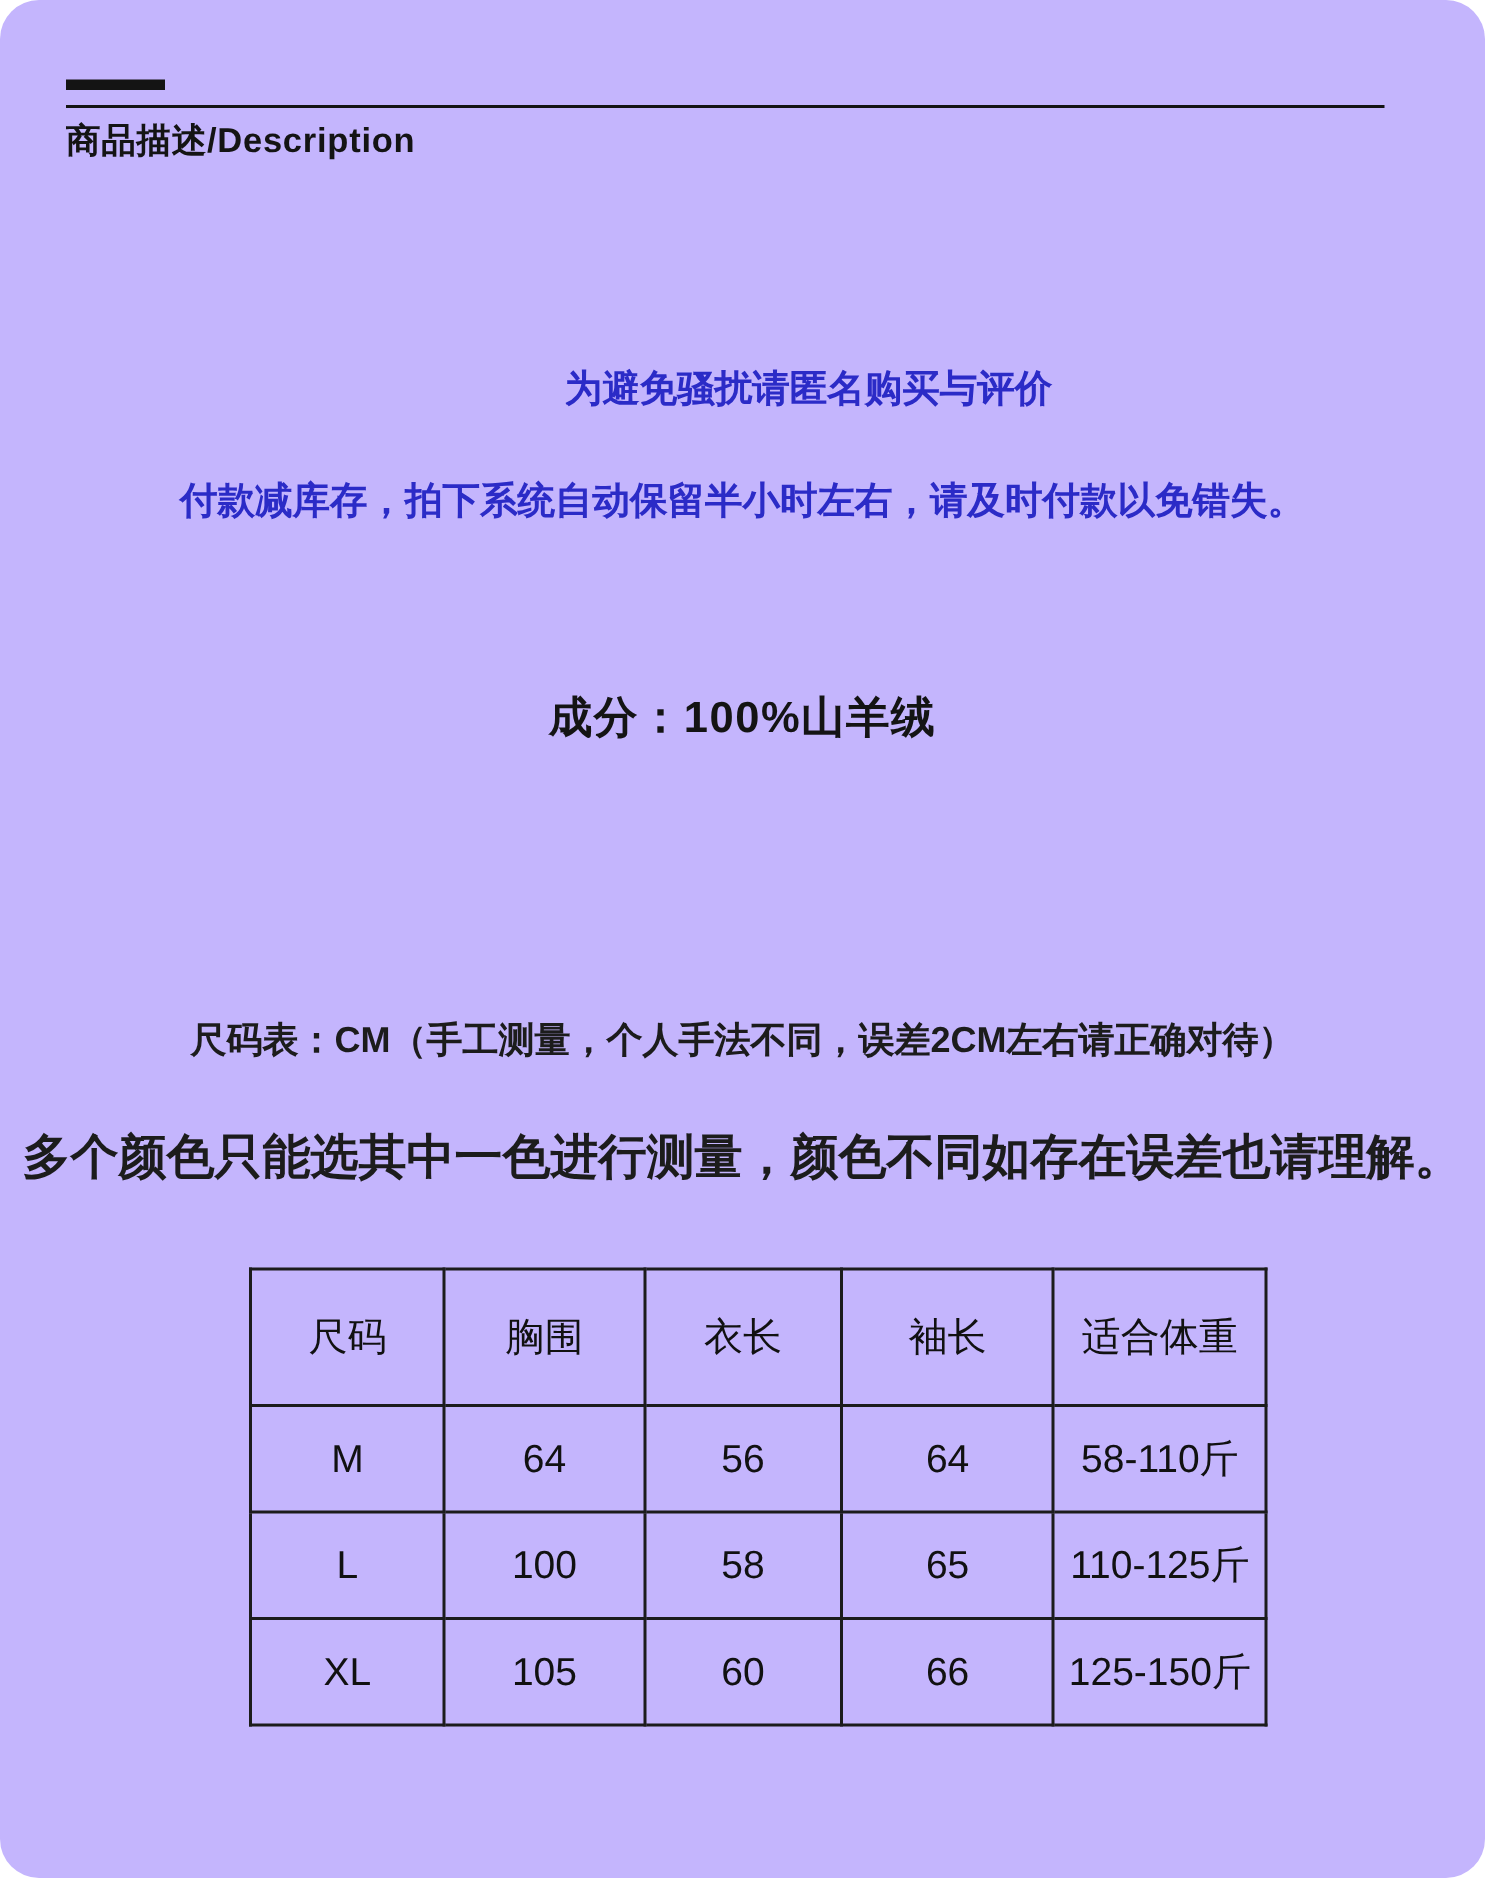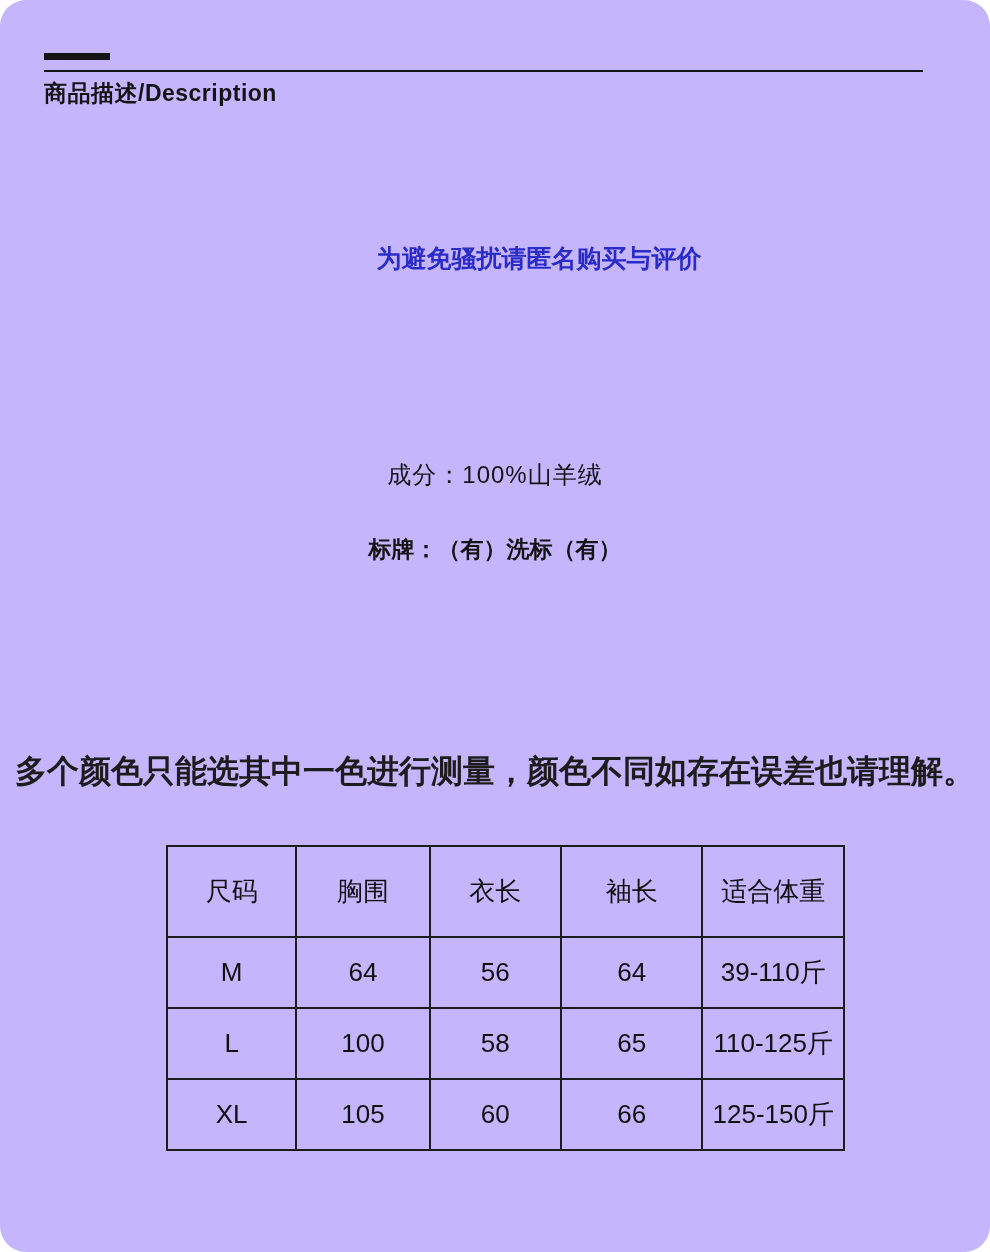--- a/index.html
+++ b/index.html
@@ -57,22 +57,22 @@
     margin-left: 44px;
   }
   .notice-2 {
     top: 317px;
     font-size: 25px;
     font-weight: 700;
     color: #2b2bc7;
   }
   .composition {
     top: 459px;
-    font-size: 24px;
-    font-weight: 400;
+    font-size: 29px;
+    font-weight: 700;
     color: #141414;
     letter-spacing: 1px;
   }
   .labels-line {
     top: 534px;
     font-size: 23px;
     font-weight: 700;
     color: #141414;
   }
   .size-note-1 {
@@ -117,25 +117,26 @@
 <body>
 
 <div class="page">
 
   <div class="brand-dash"></div>
   <div class="header-rule"></div>
   <div class="page-title">商品描述/Description</div>
 
   <div class="center-line notice-1">为避免骚扰请匿名购买与评价</div>
 
+  <div class="center-line notice-2">付款减库存，拍下系统自动保留半小时左右，请及时付款以免错失。</div>
 
   <div class="center-line composition">成分：100%山羊绒</div>
 
-  <div class="center-line labels-line">标牌：（有）洗标（有）</div>
 
+  <div class="center-line size-note-1">尺码表：CM（手工测量，个人手法不同，误差2CM左右请正确对待）</div>
 
   <div class="center-line size-note-2">多个颜色只能选其中一色进行测量，颜色不同如存在误差也请理解。</div>
 
   <table class="size-table">
     <colgroup>
       <col class="col-size">
         <col class="col-chest">
         <col class="col-length">
         <col class="col-sleeve">
         <col class="col-weight">
@@ -148,21 +149,21 @@
         <th>袖长</th>
         <th>适合体重</th>
       </tr>
     </thead>
     <tbody>
       <tr>
         <td>M</td>
         <td>64</td>
         <td>56</td>
         <td>64</td>
-        <td>39-110斤</td>
+        <td>58-110斤</td>
       </tr>
       <tr>
         <td>L</td>
         <td>100</td>
         <td>58</td>
         <td>65</td>
         <td>110-125斤</td>
       </tr>
       <tr>
         <td>XL</td>

